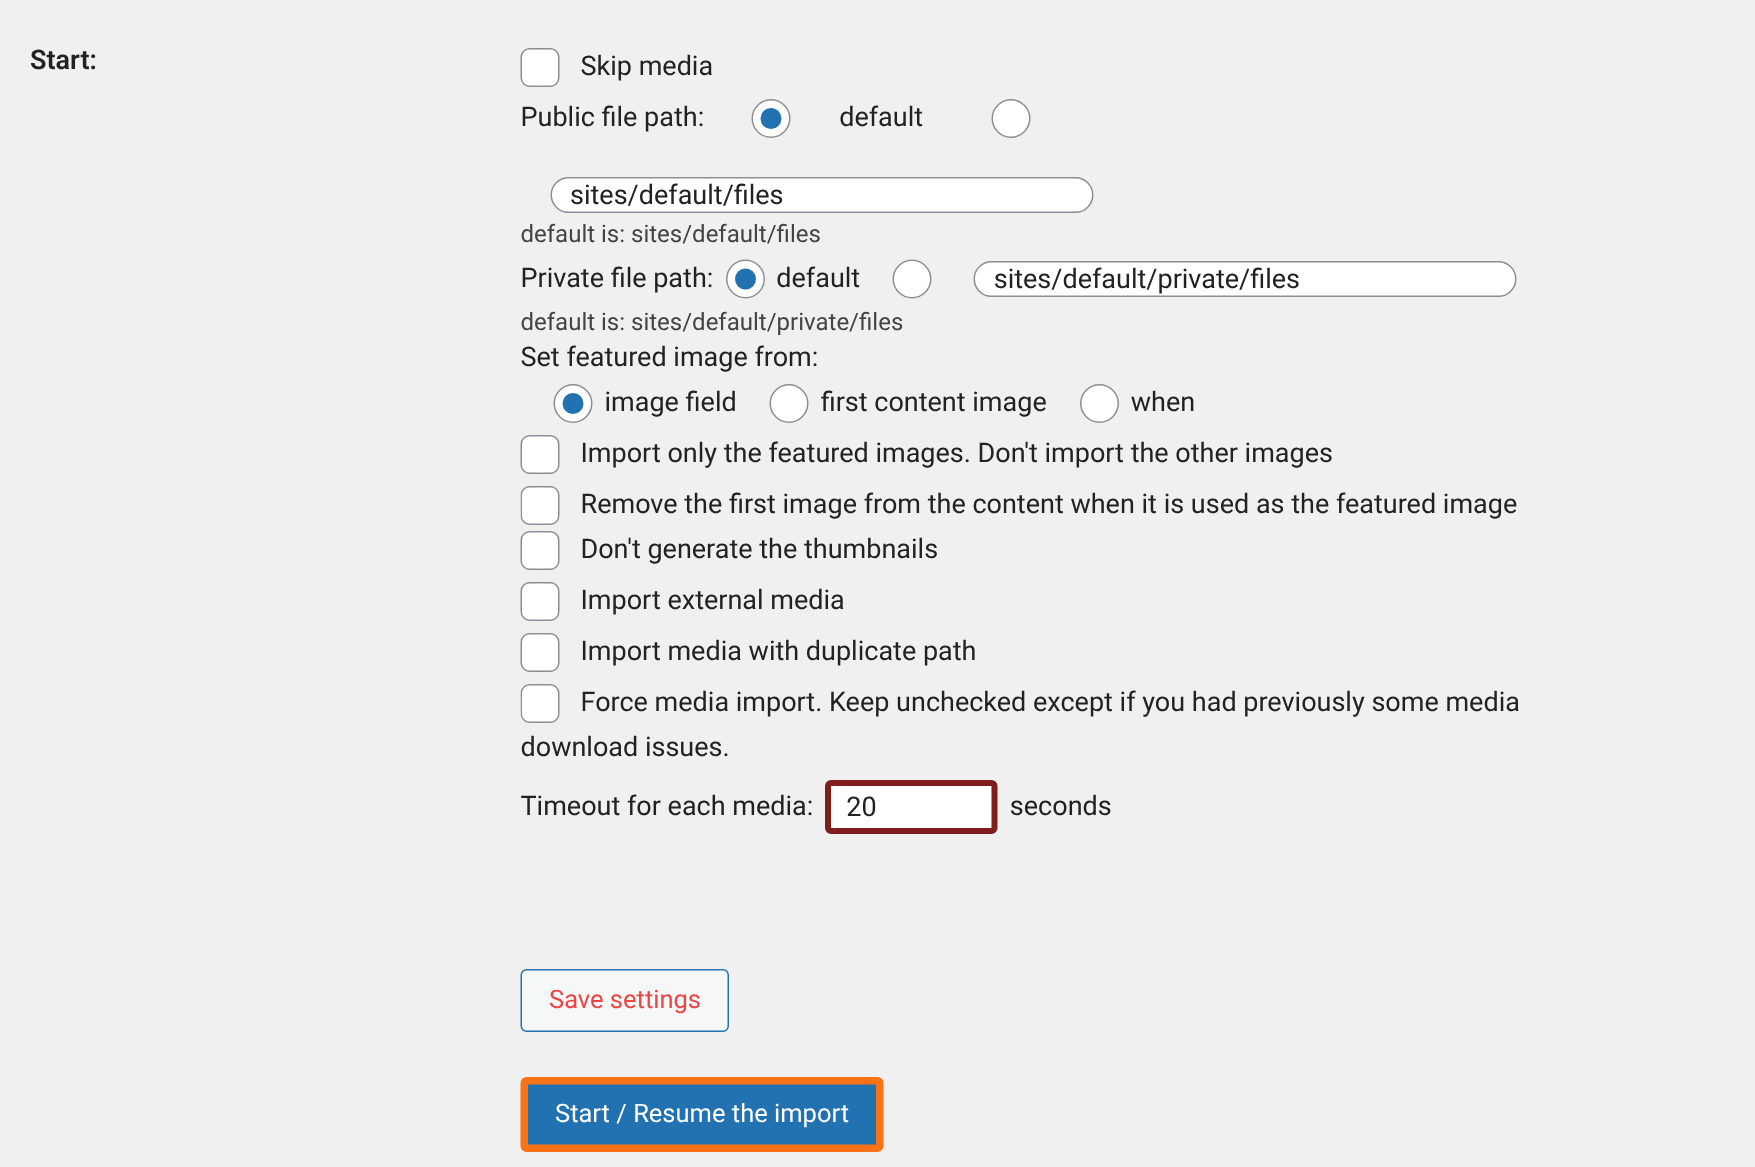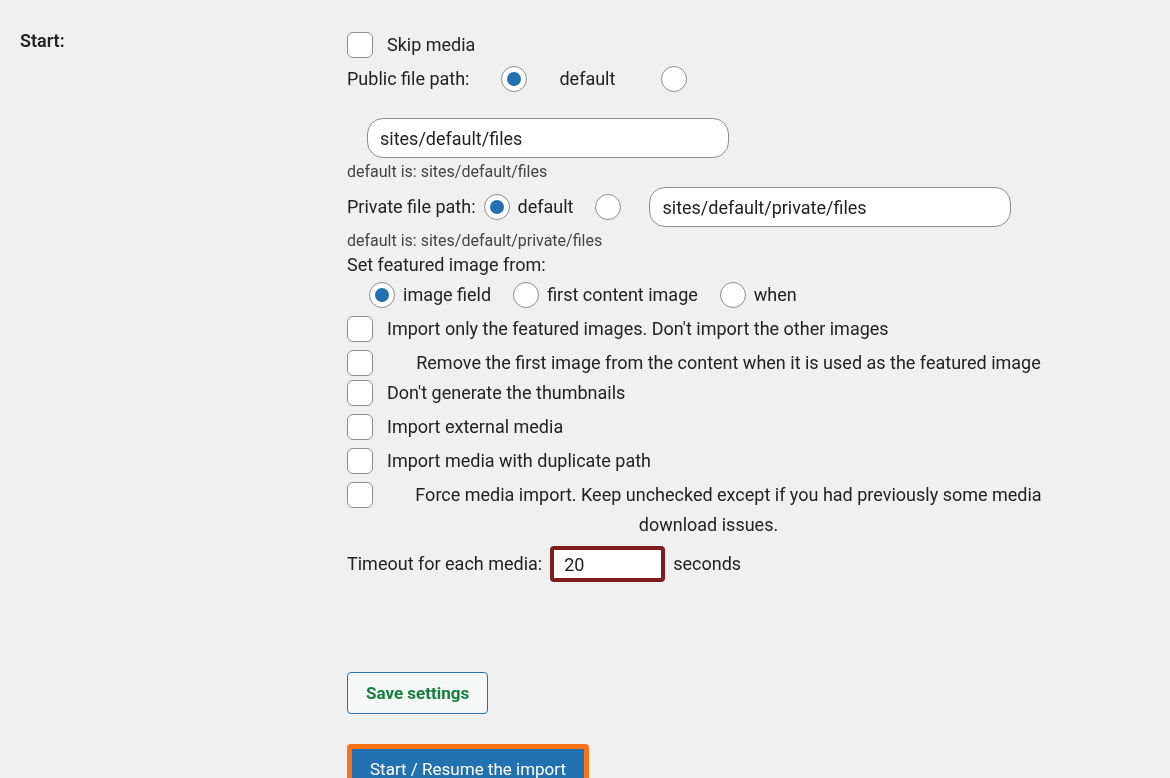--- a/index.html
+++ b/index.html
@@ -29,21 +29,20 @@
     }
     .line {
       display: flex;
       align-items: center;
       flex-wrap: wrap;
       margin-bottom: 4px;
       line-height: 30px;
     }
     .wrap-line {
       line-height: 30px;
-      text-align: center;
     }
     .wrap-line .chk {
       float: left;
       margin-top: 2px;
     }
     .spacer-top {
       margin-top: 2px;
       gap: 24px;
     }
     .chk {
@@ -80,21 +79,21 @@
       background: #2271b1;
       border-radius: 50%;
       display: block;
     }
     .text-input {
       font-size: 18px;
       padding: 6px 12px;
       border: 1px solid #8b8f93;
       border-radius: 16px;
       background: #fff;
-      height: 40px;
+      height: 24px;
       margin-left: 20px;
       vertical-align: middle;
       font-family: inherit;
       color: #222;
     }
     .text-input.wide {
       width: 362px;
     }
     .num-input {
       font-size: 18px;
@@ -118,23 +117,22 @@
     .btn {
       display: inline-block;
       padding: 10px 18px;
       font-size: 17px;
       border-radius: 4px;
       cursor: pointer;
       font-family: inherit;
     }
     .btn-secondary {
       border: 1px solid #2271b1;
-      color: #15803d;
+      color: #ef4444;
       background: #f6f7f7;
-      font-weight: bold;
     }
     .btn-primary {
       border: 5px solid #f97316;
       background: #2271b1;
       color: #fff;
     }
     .buttons {
       margin-top: 90px;
     }
     .btn-spacer { height: 30px; }

